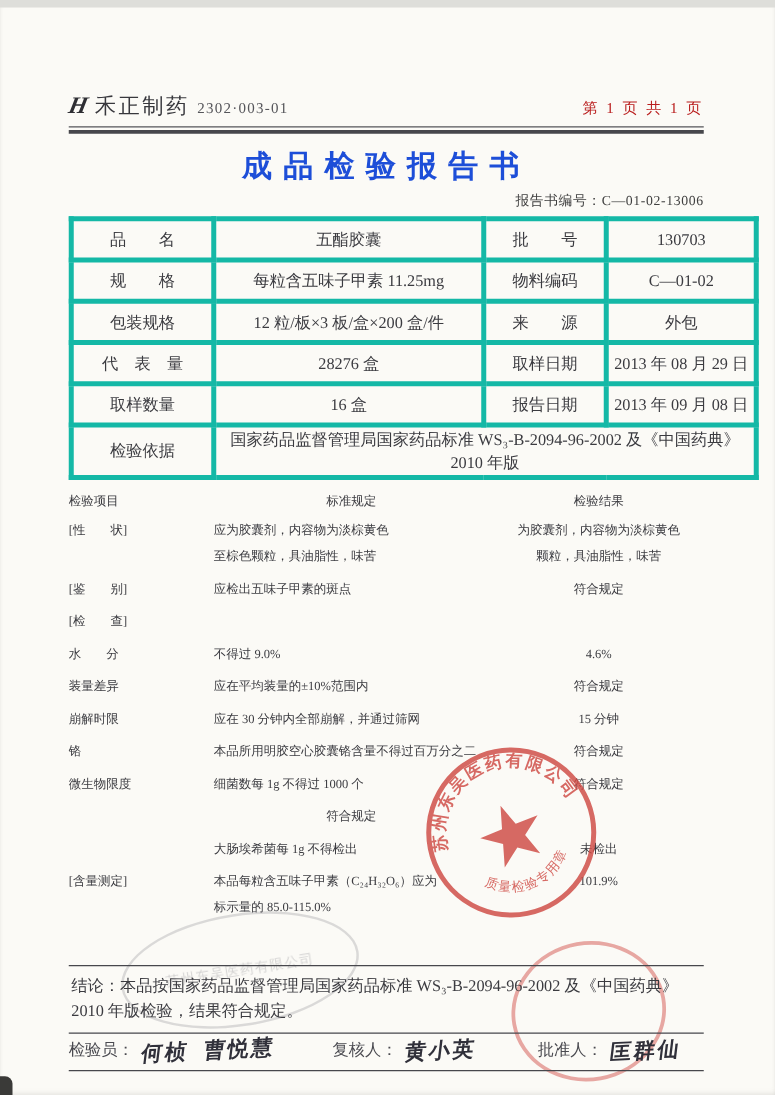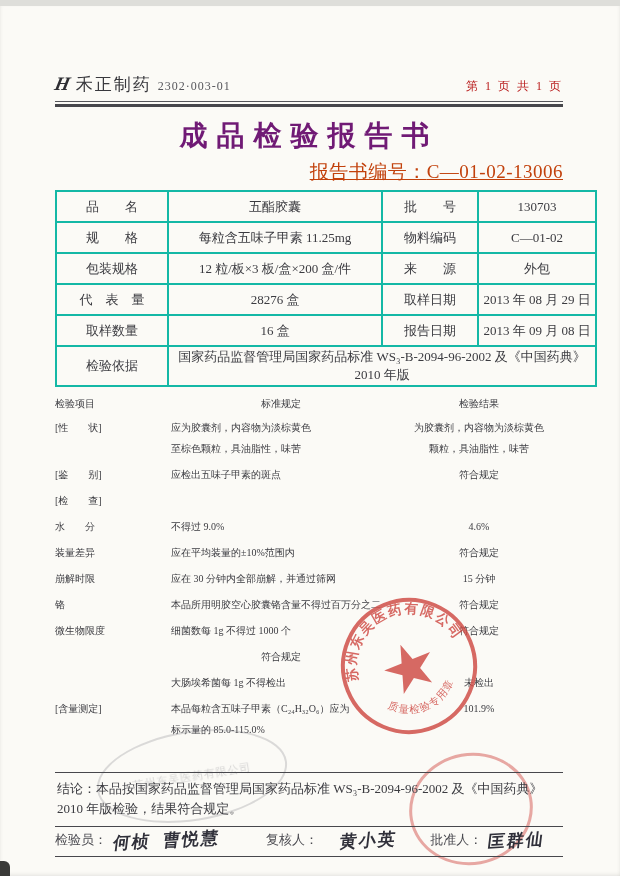--- a/index.html
+++ b/index.html
@@ -17,25 +17,25 @@
   
   .hdr{display:flex;align-items:baseline;justify-content:space-between;}
   .hdr-left{display:flex;align-items:baseline;gap:6px;}
   .logo-mark{font-style:italic;font-weight:bold;font-size:19px;color:#2e2e33;transform:skewX(-12deg);display:inline-block;}
   .company{font-size:17px;letter-spacing:2px;color:#38383d;margin-top:15px;}
   .doc-code{font-size:12px;color:#55555a;letter-spacing:1px;}
   .page-info{font-size:12px;color:#b91c1c;letter-spacing:2px;}
   .rule-thin{border-top:1.5px solid #55555a;margin-top:5px;}
   .rule-thick{border-top:3px solid #47474c;margin-top:2px;}
   
-  .title{text-align:center;font-size:28px;font-weight:bold;letter-spacing:9px;color:#701a75;margin-top:10px;}
-  .report-no{text-align:right;font-size:19px;margin-top:4px;color:#c2410c;letter-spacing:.5px;text-decoration:underline;}
+  .title{text-align:center;font-size:24px;font-weight:bold;letter-spacing:9px;color:#1d4ed8;margin-top:10px;}
+  .report-no{text-align:right;font-size:11px;margin-top:4px;color:#404040;letter-spacing:.5px;}
   
   table.info{border-collapse:collapse;width:100%;margin-top:5px;table-layout:fixed;}
-  table.info td{border:2px solid #14b8a6;font-size:13px;height:27px;text-align:center;padding:1px 3px;color:#3b3b40;}
+  table.info td{border:4px solid #14b8a6;font-size:13px;height:27px;text-align:center;padding:1px 3px;color:#3b3b40;}
   td.c1{width:104px;} td.c2{width:206px;} td.c3{width:88px;} td.c4{width:110px;}
   td.basis-val{font-size:12.5px;}
   
   .insp{margin-top:7px;font-size:10px;}
   .insp-head,.insp-row{display:grid;grid-template-columns:112px 1fr 168px;column-gap:4px;}
   .insp-head div{padding:3px 0;color:#3b3b40;}
   .ih-std,.ih-res{text-align:center;}
   .insp-row>div{padding:2.5px 0;line-height:21px;white-space:pre-line;}
   .insp-item{padding-left:2px;}
   .insp-res{text-align:center;}
@@ -43,21 +43,21 @@
   
   .stamp-round{position:absolute;left:334px;top:591px;width:150px;height:150px;transform:rotate(-22deg);opacity:.82;pointer-events:none;}
   .oval-faint{position:absolute;left:96px;top:731px;width:188px;height:86px;border:2px solid rgba(125,125,130,.26);border-radius:50%;transform:rotate(-9deg);display:flex;align-items:center;justify-content:center;}
   .oval-faint span{font-size:11px;color:rgba(120,120,125,.30);filter:blur(.6px);letter-spacing:1px;}
   .oval-red{position:absolute;left:409px;top:753px;width:118px;height:106px;border:3px solid rgba(211,84,78,.5);border-radius:50%;transform:rotate(-10deg);}
   
   .conclusion{position:absolute;left:55px;right:57px;top:772px;border-top:1.5px solid #47474c;border-bottom:1.5px solid #47474c;padding:6px 2px 7px 2px;font-size:13px;line-height:20px;color:#3b3b40;}
   
   .signs{position:absolute;left:55px;right:57px;top:824px;height:32px;border-bottom:1.5px solid #47474c;display:flex;align-items:center;font-size:13px;color:#4a4a50;font-family:Liberation Mono, monospace;}
   .sig-group{display:flex;align-items:center;}
-  .sig-insp{flex:1.35;} .sig-rev{flex:1.05;gap:16px;} .sig-app{flex:.85;}
+  .sig-insp{flex:1.35;} .sig-rev{flex:1.05;} .sig-app{flex:.85;}
   .handwrite{font-size:17px;font-weight:600;color:#30303a;transform:rotate(-3deg) skewX(-10deg);display:inline-block;margin-left:6px;letter-spacing:2px;}
   .corner-mark{position:absolute;left:0;bottom:0;width:10px;height:15px;background:#3a3a38;border-top-right-radius:6px;}
   .top-strip{position:absolute;left:0;top:0;right:0;height:6px;background:#dededa;}
 </style>
 </head>
 <body>
 
 <div class="page">
   <div class="top-strip"></div>
 

